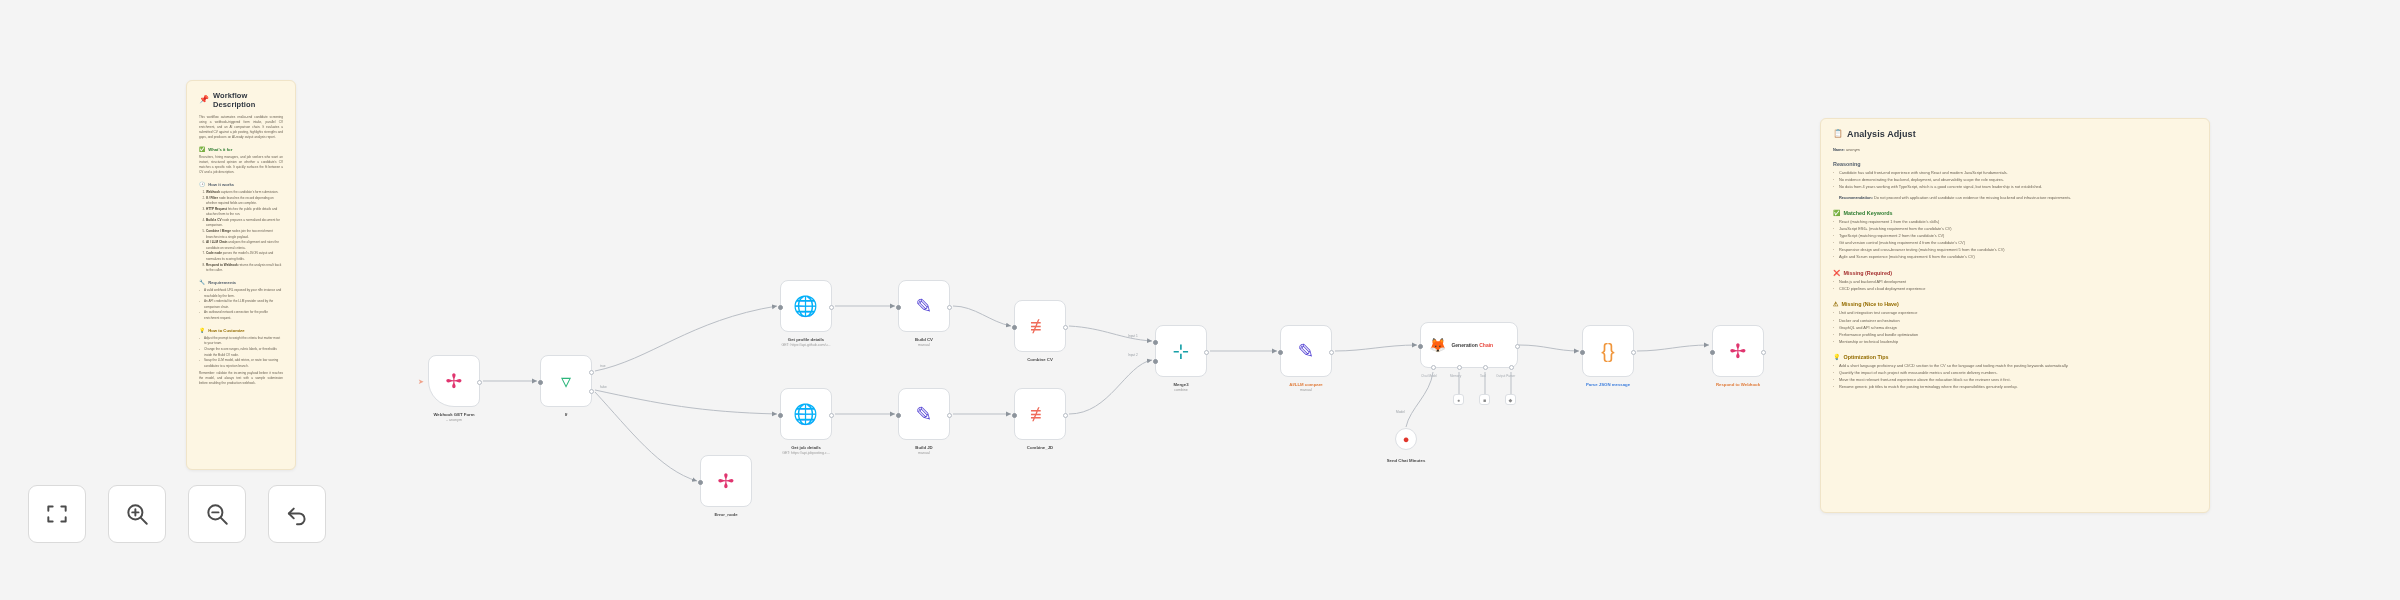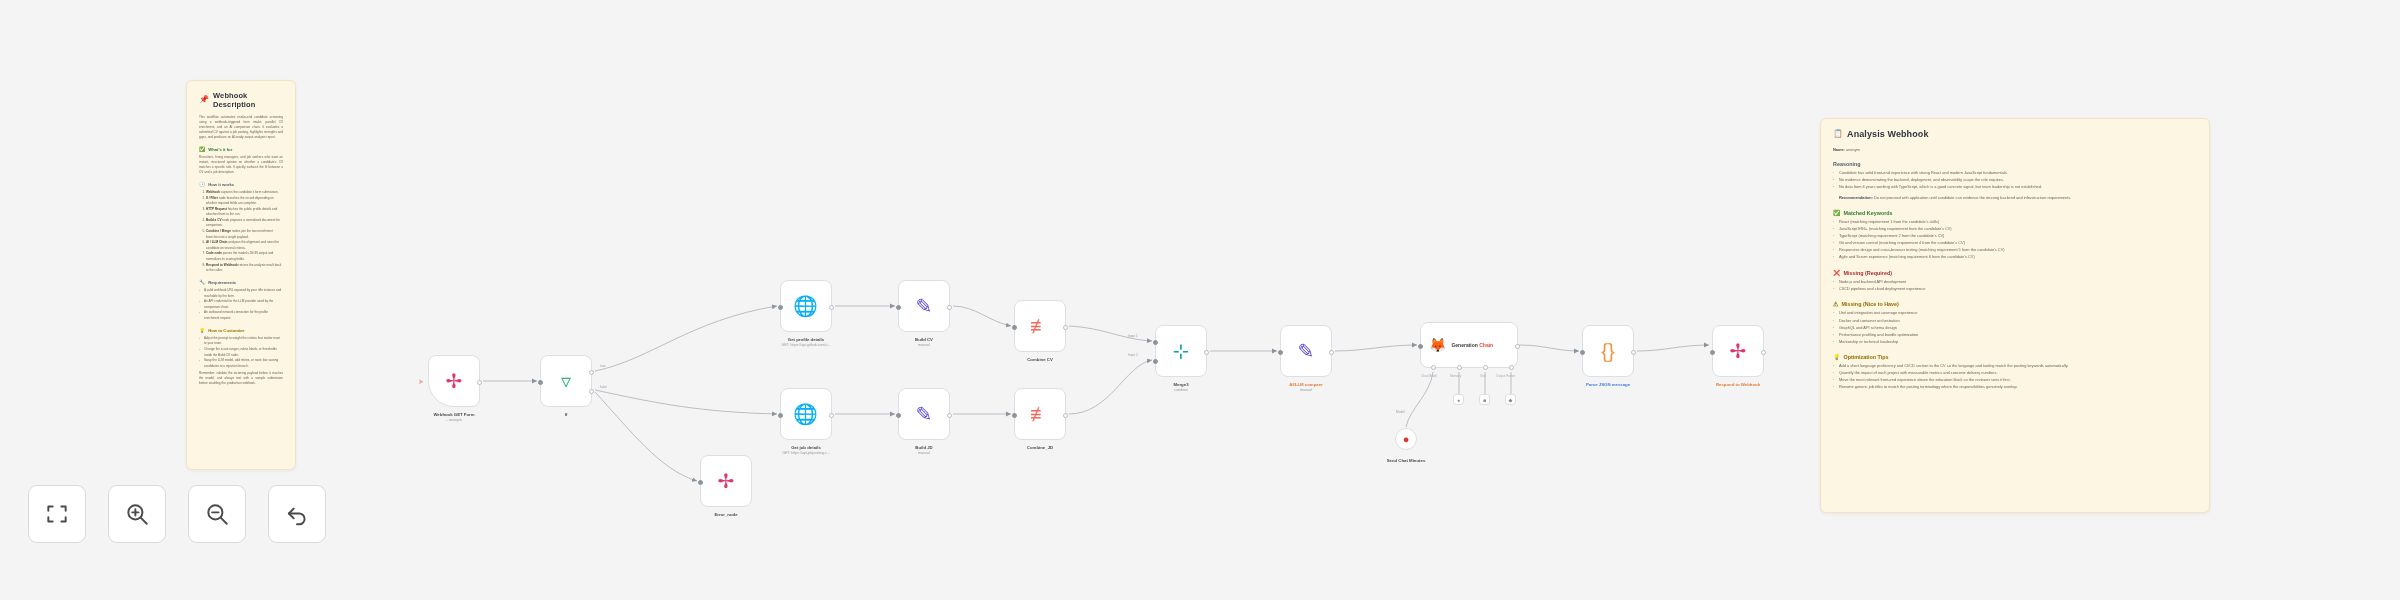--- a/index.html
+++ b/index.html
@@ -357,21 +357,21 @@
       <span class="port out"></span>
       <span class="nlabel">
         <span class="hl">Respond to Webhook</span>
       </span>
     </div>
   </div>
 
   <div class="panel" id="desc-panel">
     <div class="panel-title">
       <span class="tico">📌</span>
-      <span>Webhook Description</span>
+      <span>Workflow Description</span>
     </div>
 
     <p class="para">This workflow automates end-to-end candidate screening using a webhook-triggered form intake, parallel CV enrichment, and an AI comparison chain. It evaluates a submitted CV against a job posting, highlights strengths and gaps, and produces an AI-ready output analysis report.</p>
 
     <div class="sec-head green">
       <span class="sico">✅</span>
       <span>What's it for</span>
     </div>
     <p class="para">Recruiters, hiring managers, and job seekers who want an instant, structured opinion on whether a candidate's CV matches a specific role. It quickly surfaces the fit between a CV and a job description.</p>
 
@@ -408,21 +408,21 @@
       <li>Adjust the prompt to weight the criteria that matter most to your team.</li>
       <li>Change the score ranges, rubric labels, or thresholds inside the Build CV node.</li>
       <li>Swap the LLM model, add retries, or route low scoring candidates to a rejection branch.</li>
     </ul>
     <p class="para">Remember: validate the incoming payload before it reaches the model, and always test with a sample submission before enabling the production webhook.</p>
   </div>
 
   <div class="panel" id="result-panel">
     <div class="panel-title">
       <span class="tico">📋</span>
-      <span>Analysis Webhook</span>
+      <span>Analysis Adjust</span>
     </div>
 
     <div class="field-row">
       <span class="fl">Name:</span>
       <span>anonym</span>
     </div>
 
     <div class="sec-head grey">
       <span>Reasoning</span>
     </div>

